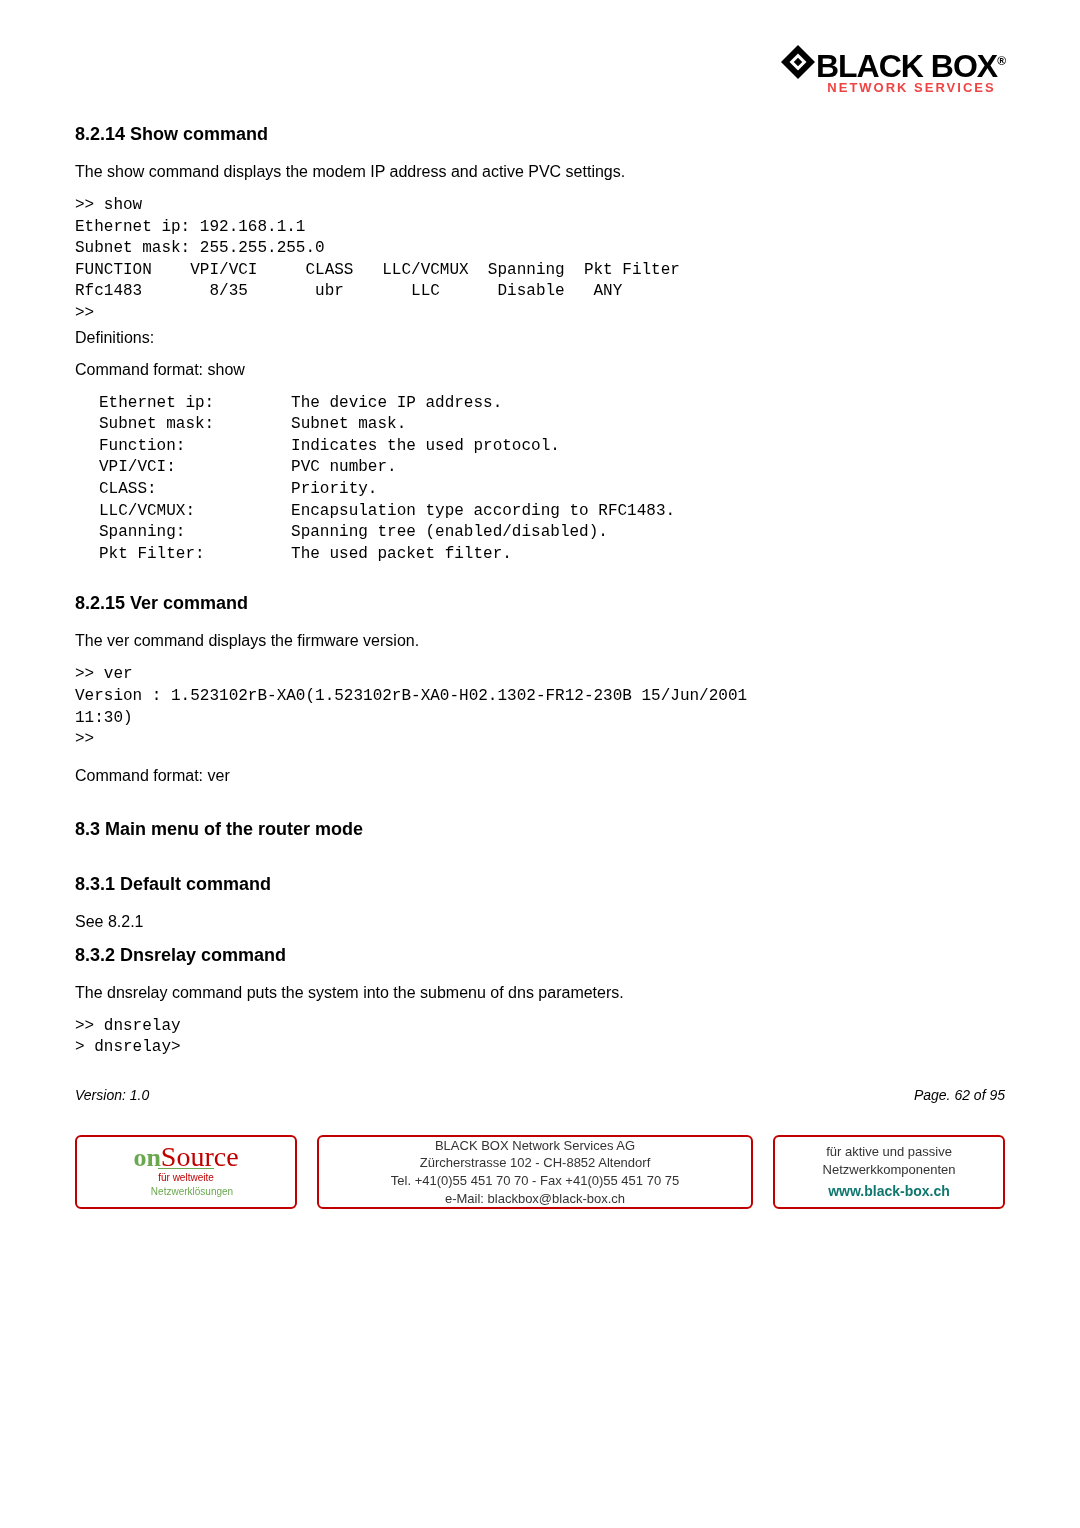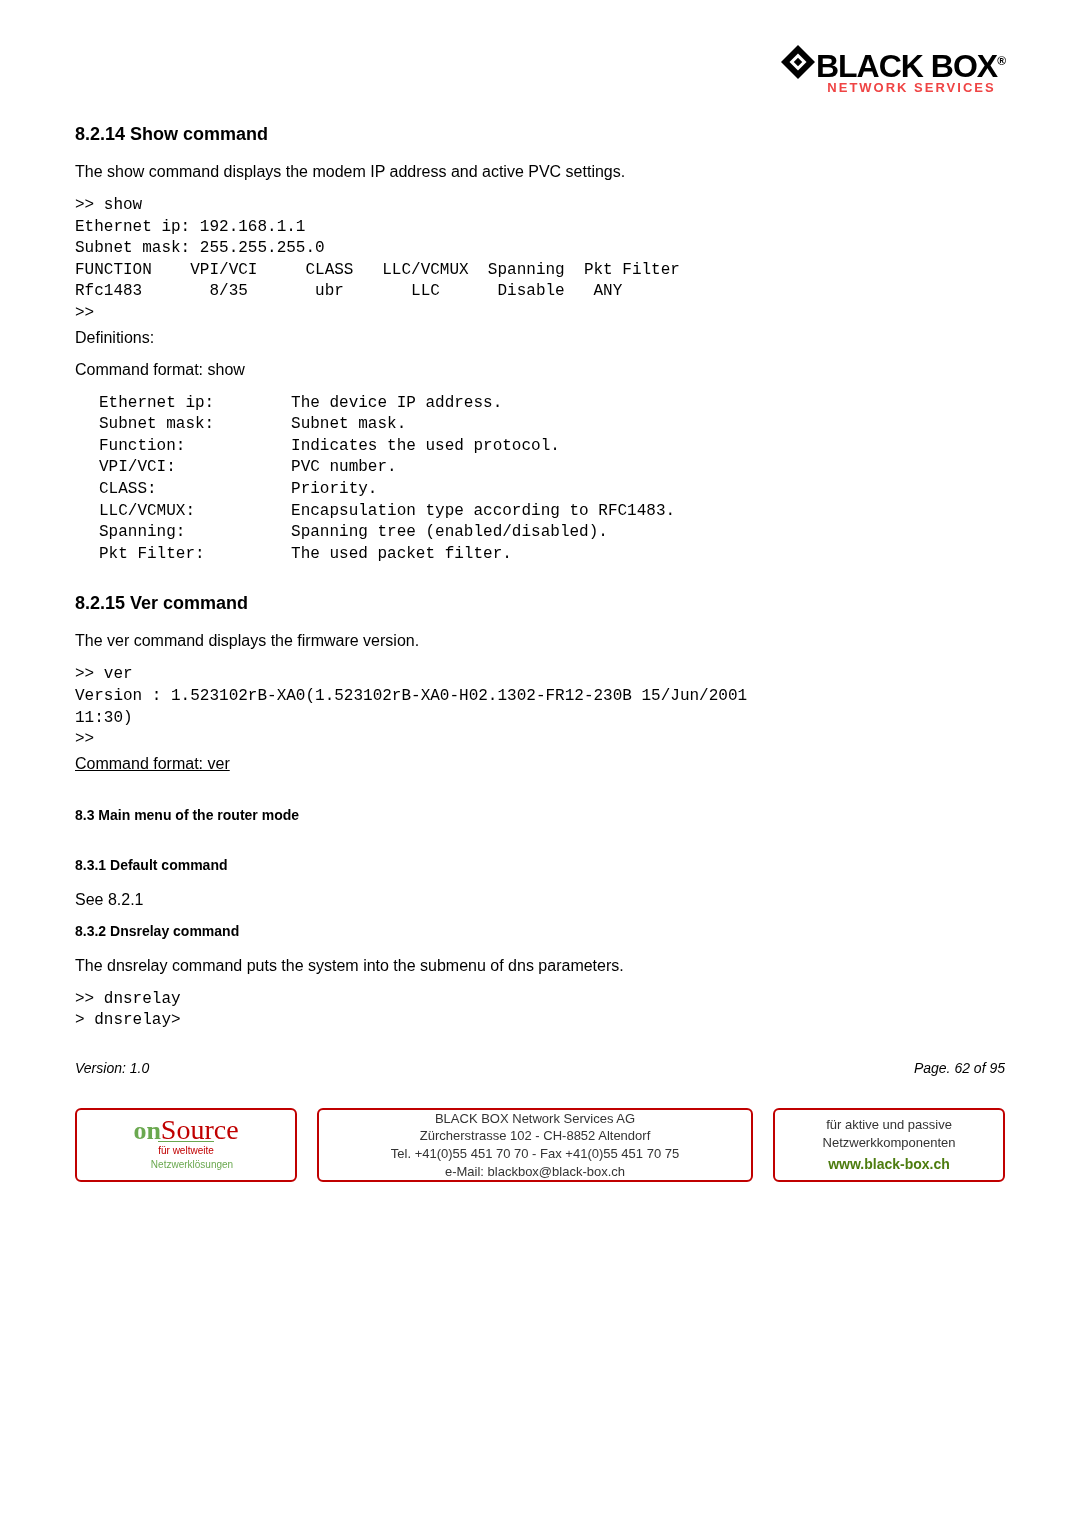--- a/index.html
+++ b/index.html
@@ -60,21 +60,21 @@
     font-family: Arial Black, Arial, sans-serif;
     margin-top: -2px;
     padding-left: 32px;
   }
   h2 {
     font-size: 18px;
     font-weight: bold;
     margin: 28px 0 18px 0;
   }
   h3 {
-    font-size: 14px;
+    font-size: 18px;
     font-weight: bold;
     margin: 34px 0 18px 0;
   }
   .body-text {
     font-size: 16px;
     margin: 14px 0;
   }
   pre {
     font-family: "Courier New", monospace;
     font-size: 16px;
@@ -134,21 +134,21 @@
     padding-top: 2px;
     text-align: right;
   }
   .ons-sub2 {
     font-size: 10px;
     color: #6aa84f;
     text-align: center;
     padding-left: 12px;
   }
   .right-bottom {
-    color: #4d7c0f;
+    color: #0f766e;
     font-weight: bold;
     font-size: 14px;
     margin-top: 4px;
   }
 </style>
 </head>
 <body>
 
 <div class="page">
   <div class="logo-header">
@@ -178,21 +178,21 @@
       <div class="def-row">Spanning:           Spanning tree (enabled/disabled).</div>
       <div class="def-row">Pkt Filter:         The used packet filter.</div>
     </div>
 
   <h2>8.2.15 Ver command</h2>
   <div class="body-text">The ver command displays the firmware version.</div>
   <pre>&gt;&gt; ver
 Version : 1.523102rB-XA0(1.523102rB-XA0-H02.1302-FR12-230B 15/Jun/2001
 11:30)
 &gt;&gt;</pre>
-  <div class="body-text" style="margin-top:4px;text-decoration:underline;">Command format: ver</div>
+  <div class="body-text" style="margin-top:16px;">Command format: ver</div>
 
   <h3>8.3    Main menu of the router mode</h3>
 
   <h3>8.3.1  Default command</h3>
   <div class="body-text">See 8.2.1</div>
 
   <h3 style="margin-top:14px;">8.3.2  Dnsrelay command</h3>
   <div class="body-text">The dnsrelay command puts the system into the submenu of dns parameters.</div>
   <pre>&gt;&gt; dnsrelay
 &gt; dnsrelay&gt;</pre>

